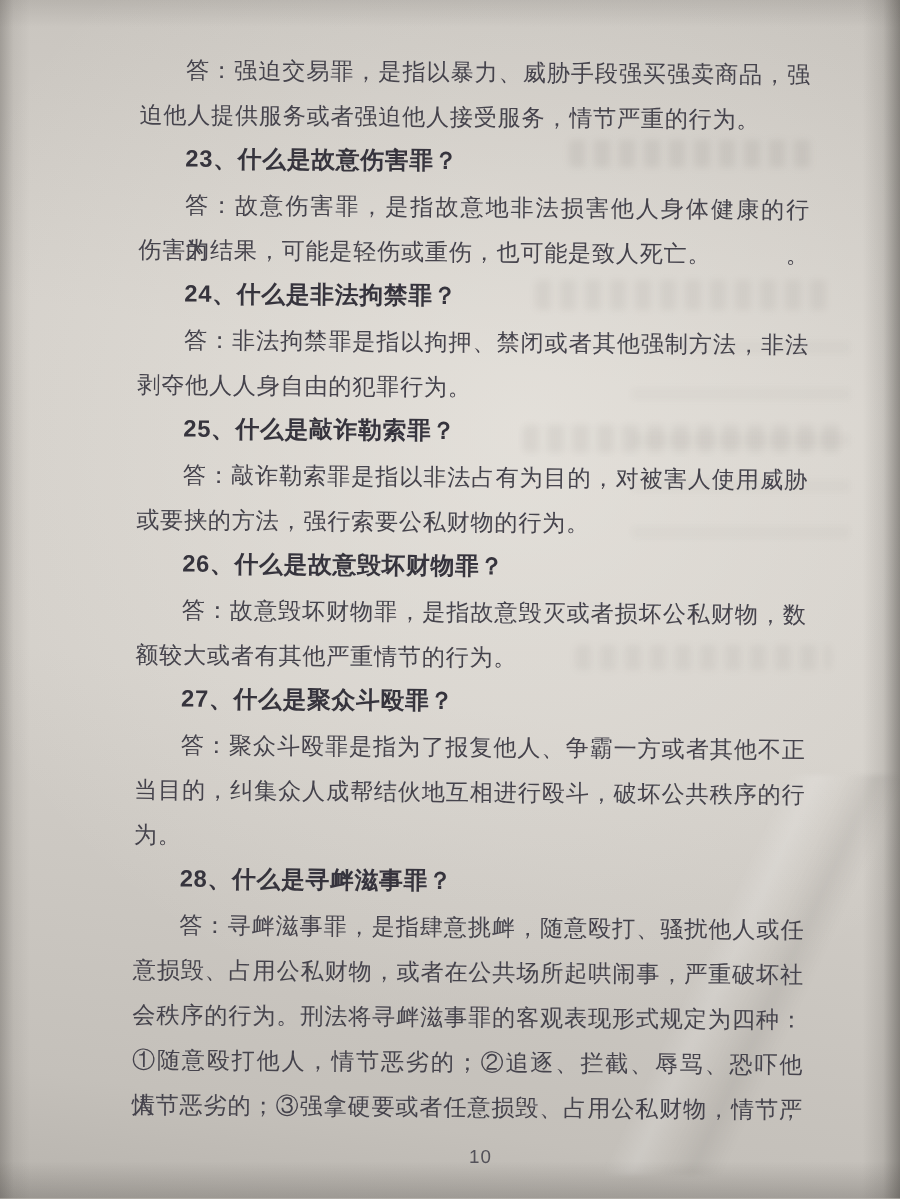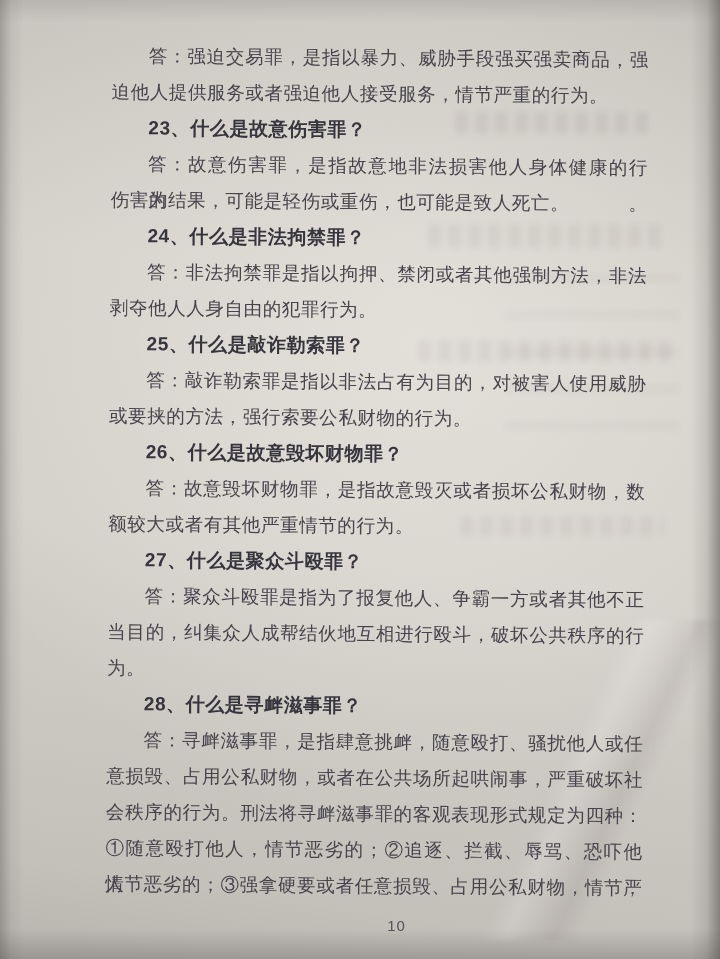--- a/index.html
+++ b/index.html
@@ -73,21 +73,21 @@
     text-align-last: justify;
   }
   .line.indent { padding-left: 37px; }
   .line.question {
     font-weight: bold;
     font-size: 19px;
     color: var(--heading-ink);
   }
   .page-number {
     position: absolute;
-    left: 128px; top: 917px; width: 537px;
+    left: 116px; top: 917px; width: 537px;
     text-align: center;
     font-size: 15px; letter-spacing: 1px;
     color: #54525a;
   }
 </style>
 </head>
 <body>
 
 <div class="photo">
 

